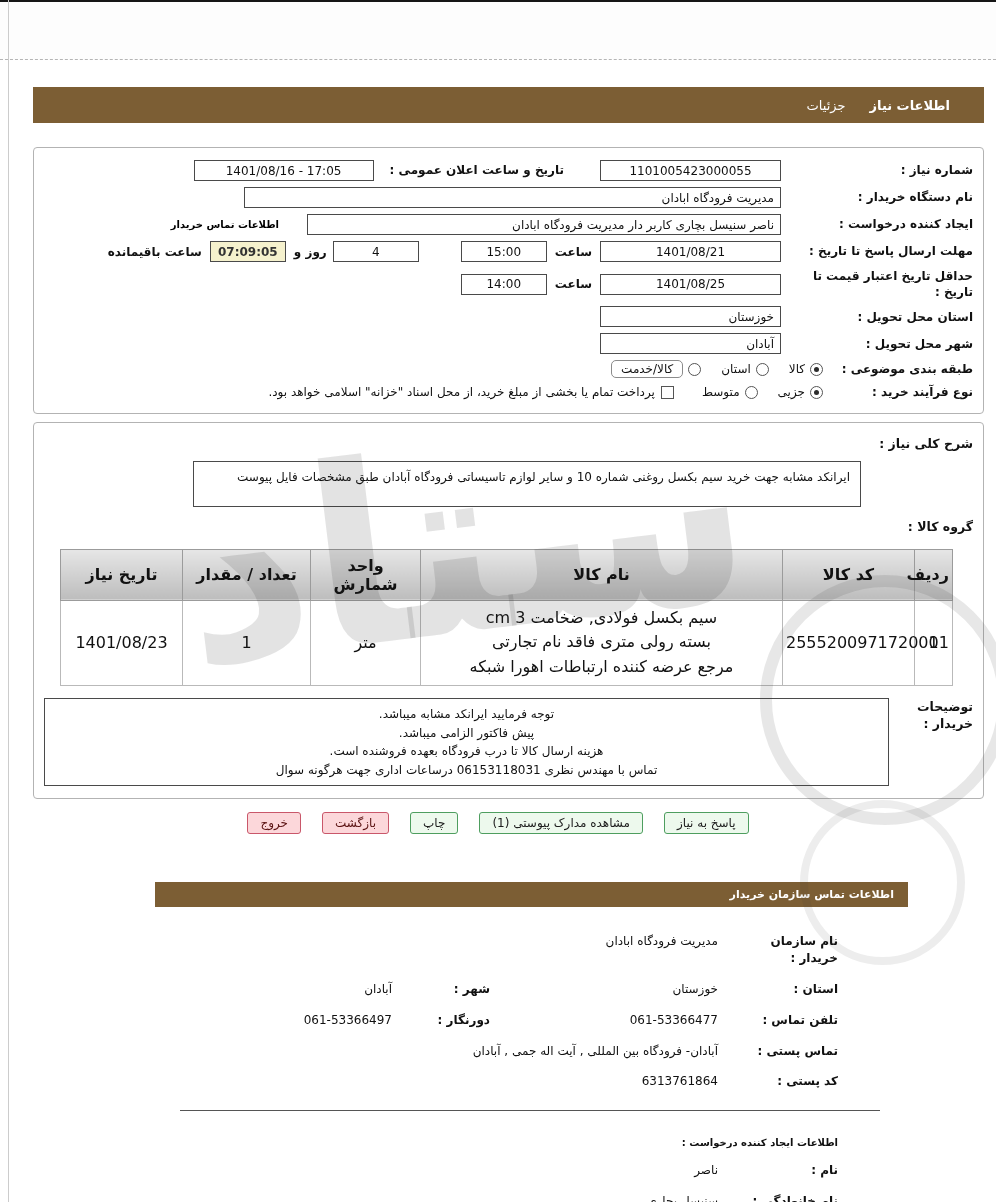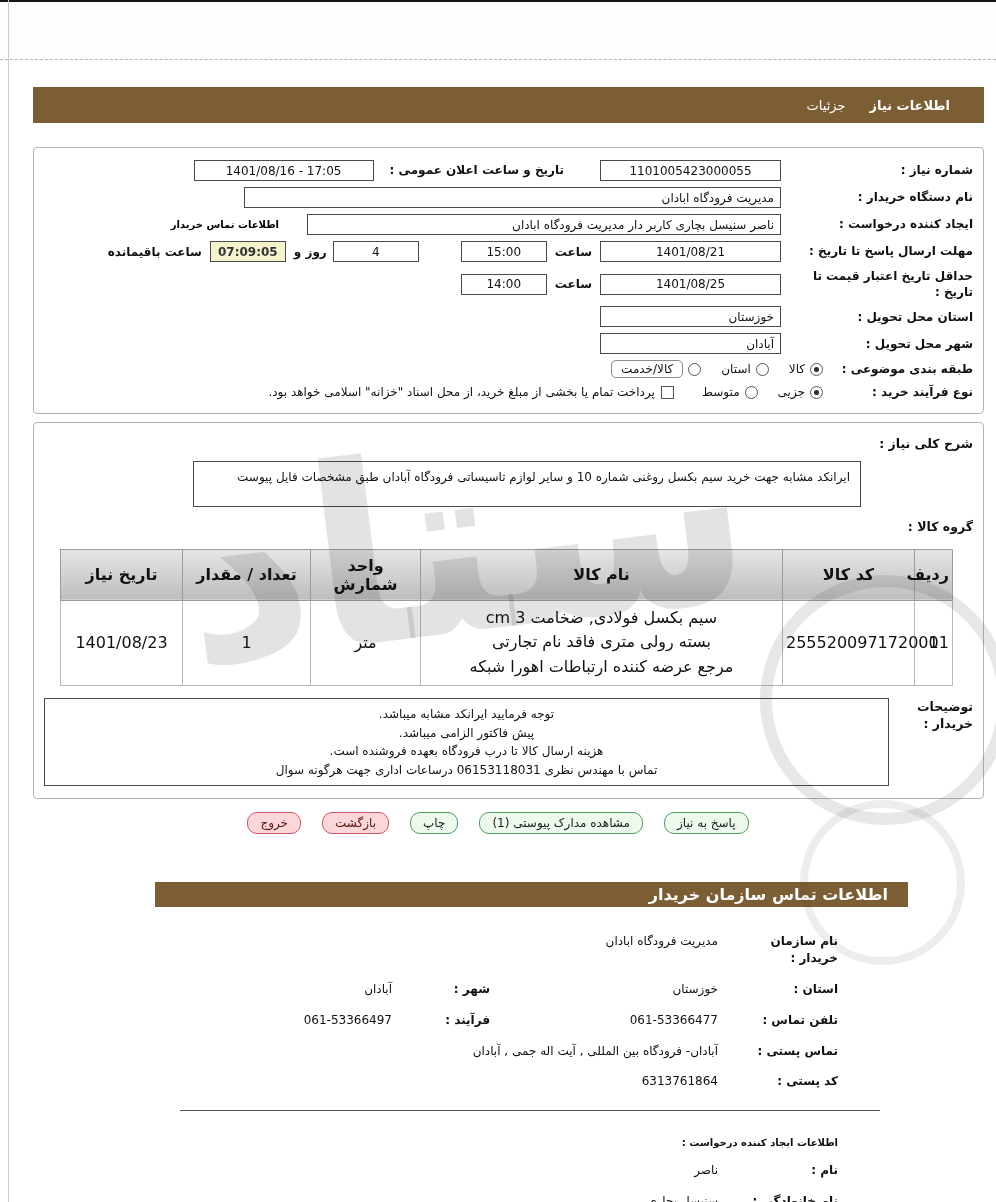--- a/index.html
+++ b/index.html
@@ -75,27 +75,27 @@
               text-align:center; padding:5px 3px; vertical-align:middle; }
   .name-line { line-height:1.55; }
 
   .notes-row { display:flex; align-items:flex-start; margin-top:12px; }
   .notes-label { width:84px; padding-left:8px; text-align:right; font-weight:bold;
                  font-size:12.5px; line-height:1.4; flex:none; }
   .notes-box { width:846px; border:1px solid #4a4a4a; padding:6px 8px; text-align:center;
                font-size:12px; line-height:1.55; }
 
   .actions { display:flex; justify-content:center; gap:21px; margin-top:13px; }
-  .btn { height:22px; padding:0 12px; font-size:12px; border-radius:10px; cursor:pointer;
+  .btn { height:22px; padding:0 12px; font-size:12px; border-radius:3px; cursor:pointer;
          display:flex; align-items:center; font-family:inherit; }
   .btn.green { background:#edf9ed; border:1px solid #4e9e5f; color:#1c1c1c; }
   .btn.pink { background:#fcd7da; border:1px solid #c9576a; color:#5a1212; }
 
   .contact-header { margin:48px 88px 0 155px; height:25px; background:#7c5e34; color:#fff;
-                    font-weight:bold; font-size:16px; display:flex; align-items:center; padding:0 20px; }
+                    font-weight:bold; font-size:11px; display:flex; align-items:center; padding:0 14px; }
   .crow { display:flex; align-items:flex-start; margin-top:14px; padding-right:158px; font-size:12px; }
   .crow.first { margin-top:26px; }
   .clabel { font-weight:bold; text-align:right; width:120px; padding-left:14px; line-height:1.4; flex:none; }
   .clabel.w98 { width:98px; }
   .cval { text-align:right; line-height:1.4; }
   .cval.w228 { width:228px; flex:none; }
   .divider { margin:20px 116px 0 180px; border:none; border-top:1px solid #555; }
   .creator-heading { padding-right:158px; margin-top:26px; font-weight:bold; font-size:10px; }
 </style>
 </head>
@@ -265,21 +265,21 @@
 <div class="crow">
   <span class="clabel">استان :</span>
   <span class="cval w228">خوزستان</span>
   <span class="clabel w98">شهر :</span>
   <span class="cval">آبادان</span>
 </div>
 
 <div class="crow">
   <span class="clabel">تلفن تماس :</span>
   <span class="cval w228 ltr">061-53366477</span>
-  <span class="clabel w98">فرآیند :</span>
+  <span class="clabel w98">دورنگار :</span>
   <span class="cval ltr">061-53366497</span>
 </div>
 
 <div class="crow">
   <span class="clabel">تماس پستی :</span>
   <span class="cval">آبادان- فرودگاه بین المللی , آیت اله جمی , آبادان</span>
 </div>
 
 <div class="crow">
   <span class="clabel">کد پستی :</span>

